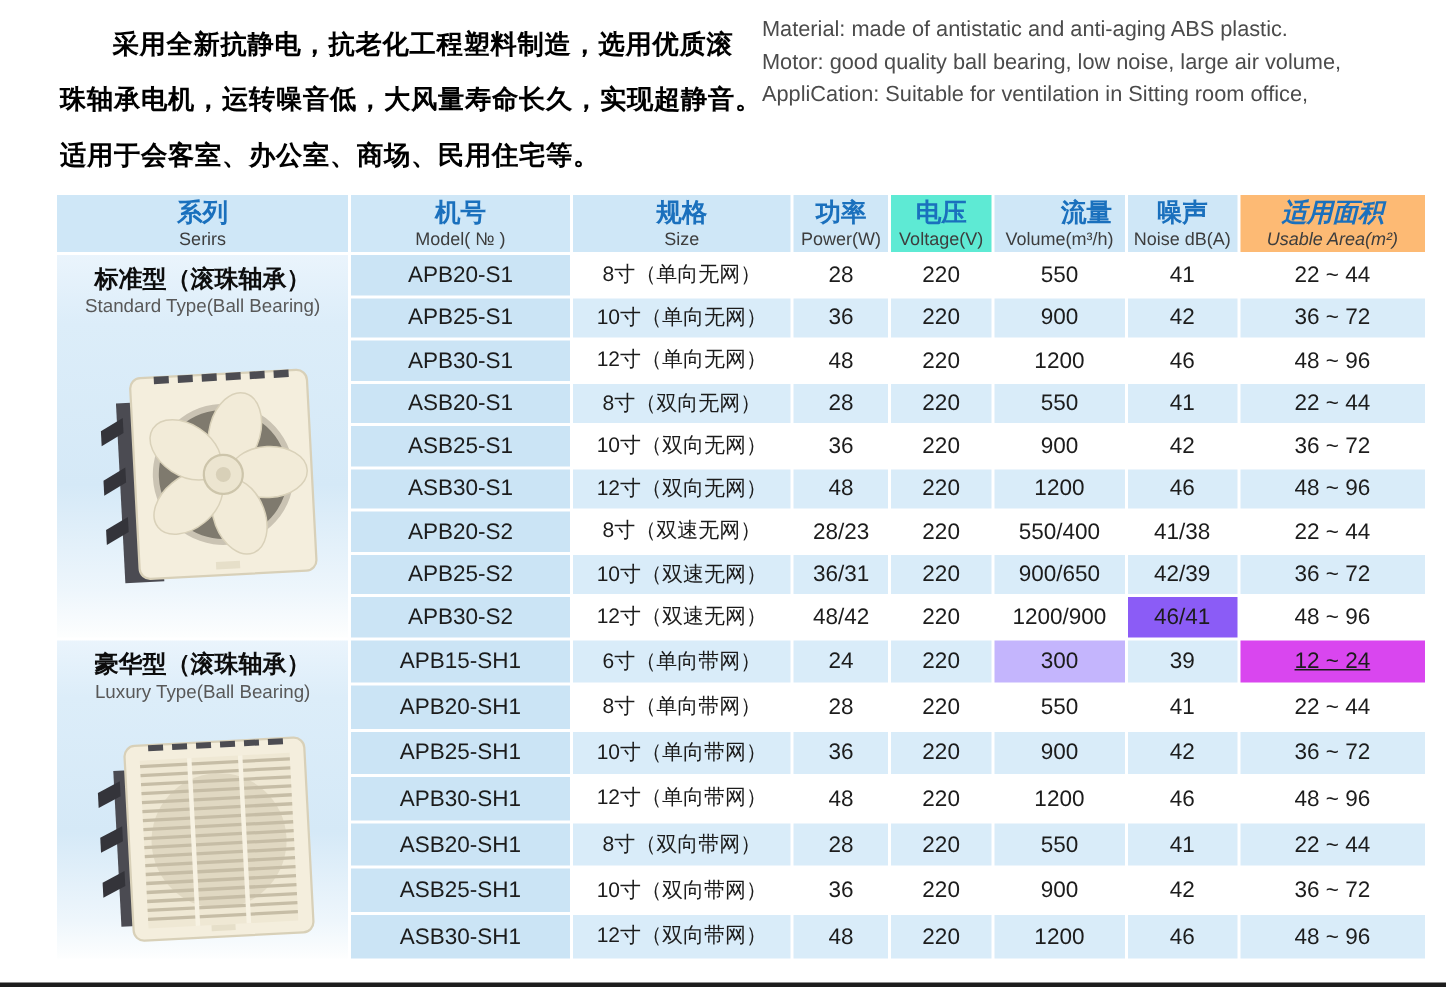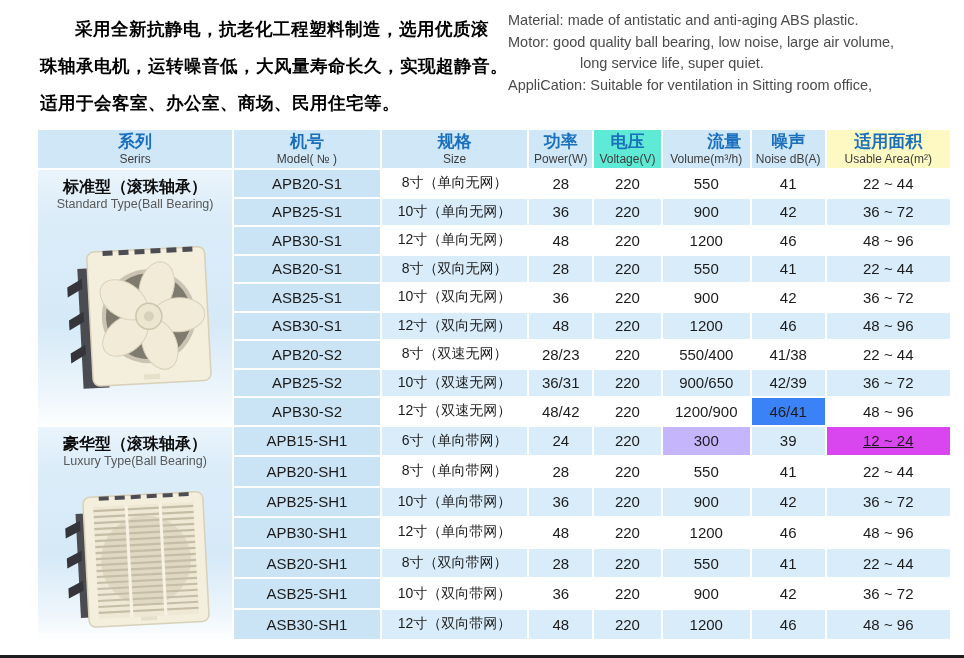--- a/index.html
+++ b/index.html
@@ -56,21 +56,20 @@
 <body>
 
 <div class="intro-cn" id="intro-cn">
     <div class="cn-line indent">采用全新抗静电，抗老化工程塑料制造，选用优质滚</div>
     <div class="cn-line">珠轴承电机，运转噪音低，大风量寿命长久，实现超静音。</div>
     <div class="cn-line">适用于会客室、办公室、商场、民用住宅等。</div>
   </div>
 <div class="intro-en" id="intro-en">
     <div class="en-line" style="padding-left: 0px;">Material: made of antistatic and anti-aging ABS plastic.</div>
     <div class="en-line" style="padding-left: 0px;">Motor: good quality ball bearing, low noise, large air volume,</div>
-    <div class="en-line" style="padding-left: 72px;">long service life, super quiet.</div>
     <div class="en-line" style="padding-left: 0px;">AppliCation: Suitable for ventilation in Sitting room office,</div>
   </div>
 
 <table class="spec">
   <colgroup id="cols">
       <col style="width: 192px;">
       <col style="width: 144px;">
       <col style="width: 144px;">
       <col style="width: 62px;">
       <col style="width: 66px;">
@@ -101,21 +100,21 @@
           <div class="h-en">Voltage(V)</div>
         </th>
         <th style="background: rgb(207, 231, 247);">
           <div class="h-cn" style="color: rgb(26, 112, 189); padding-left: 36px;">流量</div>
           <div class="h-en">Volume(m³/h)</div>
         </th>
         <th style="background: rgb(207, 231, 247);">
           <div class="h-cn" style="color: rgb(26, 112, 189);">噪声</div>
           <div class="h-en">Noise dB(A)</div>
         </th>
-        <th style="background: #fef9c3;">
+        <th style="background: #fdba74; font-style: italic;">
           <div class="h-cn" style="color: rgb(26, 112, 189);">适用面积</div>
           <div class="h-en">Usable Area(m²)</div>
         </th>
       </tr>
   </thead>
   <tbody id="body">
       <tr>
         <td class="series-cell" rowspan="9">
           <div class="series-cn">标准型（滚珠轴承）</div>
           <div class="series-en">Standard Type(Ball Bearing)</div>
@@ -214,21 +213,21 @@
         <td class="col-volume" style="background: rgb(217, 236, 249);">900/650</td>
         <td class="col-noise" style="background: rgb(217, 236, 249);">42/39</td>
         <td class="col-area" style="background: rgb(217, 236, 249);">36 ~ 72</td>
       </tr>
       <tr>
         <td class="col-model" style="background: rgb(203, 228, 245);">APB30-S2</td>
         <td class="col-size" style="background: rgb(255, 255, 255);">12寸（双速无网）</td>
         <td class="col-power" style="background: rgb(255, 255, 255);">48/42</td>
         <td class="col-voltage" style="background: rgb(255, 255, 255);">220</td>
         <td class="col-volume" style="background: rgb(255, 255, 255);">1200/900</td>
-        <td class="col-noise" style="background: #3b82f6;">46/41</td>
+        <td class="col-noise" style="background: #8b5cf6;">46/41</td>
         <td class="col-area" style="background: rgb(255, 255, 255);">48 ~ 96</td>
       </tr>
       <tr>
         <td class="series-cell" rowspan="7">
           <div class="series-cn">豪华型（滚珠轴承）</div>
           <div class="series-en">Luxury Type(Ball Bearing)</div>
           <div class="fan-wrap">
   <svg width="170" height="158" viewBox="0 0 170 158">
     <g transform="rotate(-3 85 79)">
       <rect x="28" y="30" width="24" height="104" fill="#4b4b52"></rect>

